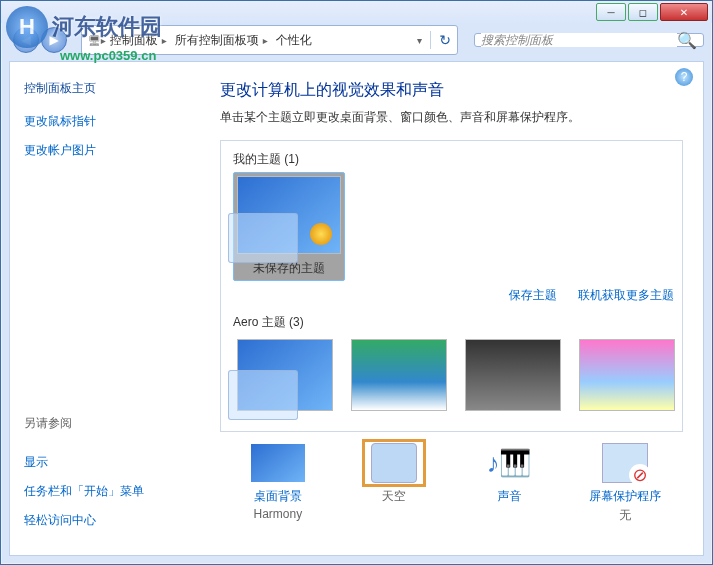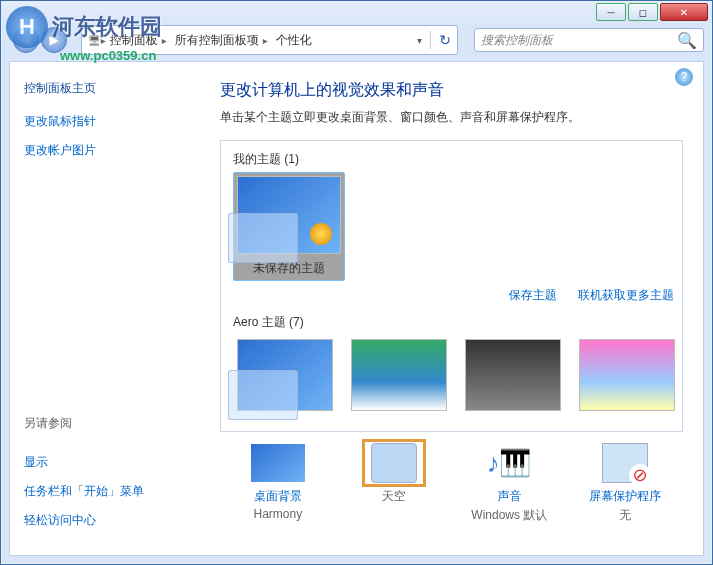--- a/index.html
+++ b/index.html
@@ -22,21 +22,21 @@
 
 
 .navbar { height:30px; margin:0 8px; display:flex; align-items:center; gap:0; background:#fff; border:1px solid #9bb3d6; border-radius:3px; }
 .nav-arrows { display:flex; padding:0 4px; }
 .arrow { width:26px; height:26px; border-radius:50%; background:radial-gradient(#b8d0ef,#5a8ddb); display:flex; align-items:center; justify-content:center; color:#fff; margin-right:2px; font-size:12px; cursor:pointer; border:1px solid #4a7ac0; }
 .crumbbar { flex:1; height:100%; display:flex; align-items:center; font-size:12px; color:#333; padding-left:6px; }
 .crumb { display:flex; align-items:center; gap:4px; padding:0 4px; cursor:pointer; height:100%; }
 .chev { color:#666; font-size:10px; }
 .refresh-sep { width:1px; height:18px; background:#c3d2e6; margin:0 2px; }
 .refresh { width:24px; height:24px; display:flex; align-items:center; justify-content:center; color:#1e5aa8; cursor:pointer; font-size:14px; }
-.searchwrap { width:230px; margin-left:8px; height:24px; background:#fff; border:1px solid #9bb3d6; border-radius:3px; display:flex; align-items:center; padding:0 6px; }
+.searchwrap { width:230px; margin-left:8px; height:14px; background:#fff; border:1px solid #9bb3d6; border-radius:3px; display:flex; align-items:center; padding:0 6px; }
 .searchwrap input { flex:1; border:none; outline:none; font-size:12px; color:#777; font-style:italic; }
 .searchwrap input::placeholder{color:#888;font-style:italic;}
 
 
 .content { position:absolute; top:60px; left:8px; right:8px; bottom:8px; background:#fff; display:flex; border:1px solid #bcd0e9; }
 
 .sidebar { width:190px; padding:18px 14px; font-size:12px; position:relative; }
 .sidebar .home { color:#114a9c; margin-bottom:16px; }
 .sidebar a { display:block; color:#0066cc; margin-bottom:12px; cursor:pointer; }
 .see-also { position:absolute; bottom:14px; left:14px; right:14px; }
@@ -151,21 +151,21 @@
                 <div class="win-orb"></div>
                 <div class="glass"></div>
               </div>
             <div class="tname">未保存的主题</div>
           </div>
         </div>
         <div class="theme-links">
           <a>保存主题</a>
           <a>联机获取更多主题</a>
         </div>
-        <div class="group-hdr">Aero 主题 (7)</div>
+        <div class="group-hdr">Aero 主题 (3)</div>
         <div class="theme-row aero-row">
           <div class="theme">
               <div class="thumb">
                 <div class="glass"></div>
               </div>
             </div>
           <div class="theme">
               <div class="thumb" style="background:linear-gradient(#3a6,#38c 60%,#fff);"></div>
             </div>
           <div class="theme">
@@ -189,21 +189,20 @@
           <div class="icon-box">
               <div class="ib-color"></div>
             </div>
           <div class="l2">天空</div>
         </div>
         <div class="setting">
           <div class="icon-box">
               <span class="ib-sound">♪🎹</span>
             </div>
           <div class="l1">声音</div>
-          <div class="l2">Windows 默认</div>
         </div>
         <div class="setting">
           <div class="icon-box">
               <div class="ib-scr"></div>
             </div>
           <div class="l1">屏幕保护程序</div>
           <div class="l2">无</div>
         </div>
       </div>
 

